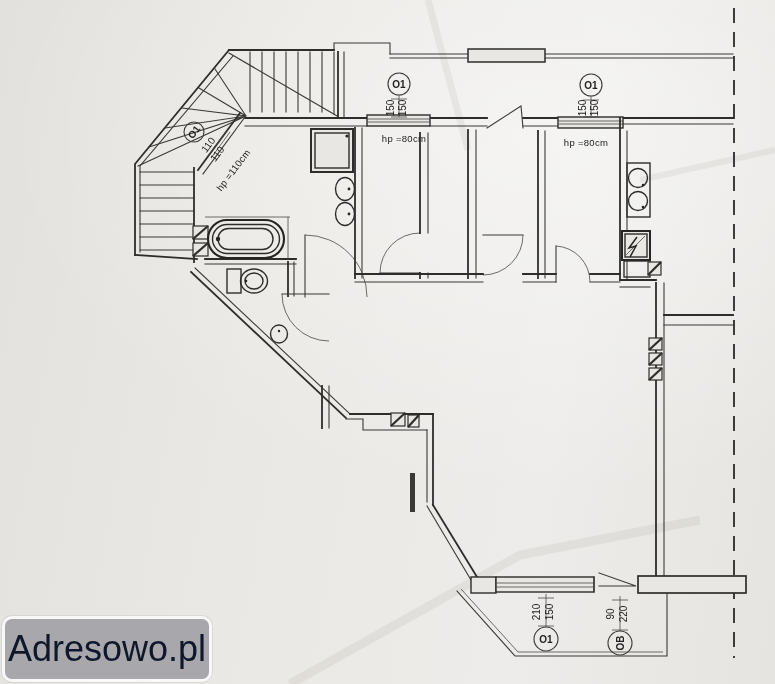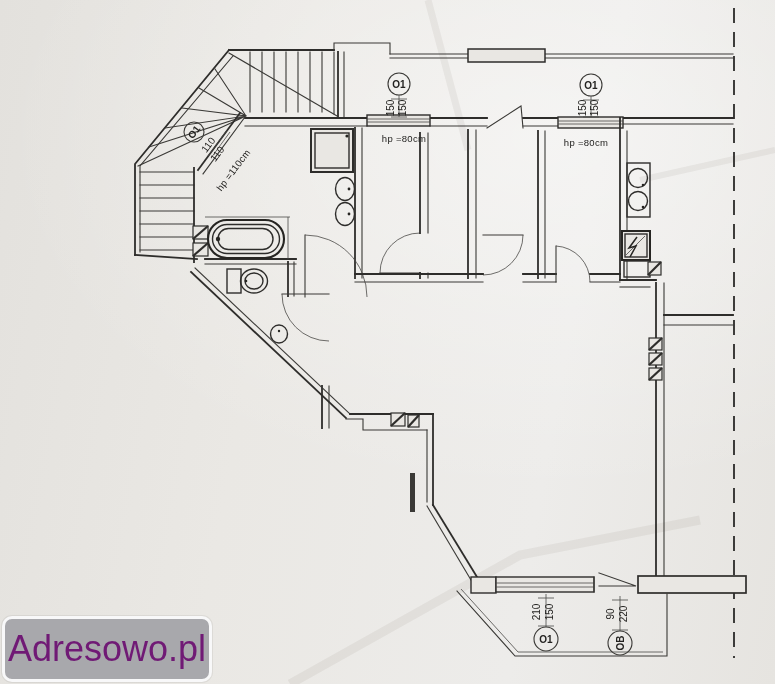--- a/index.html
+++ b/index.html
@@ -19,21 +19,21 @@
   .paperfill{fill:#e9e7e3;}
   .dashline{stroke:#2b2a28;stroke-width:1.8;stroke-dasharray:15 9;fill:none;}
   .dim{font-size:10px;fill:#232220;text-anchor:middle;}
   .sill{font-size:9.5px;fill:#232220;text-anchor:middle;letter-spacing:.3px;}
   .tag{font-size:10px;fill:#232220;text-anchor:middle;font-weight:bold;}
   .crease{stroke:rgba(80,72,58,.07);fill:none;}
   .watermark{
     position:absolute;left:2px;bottom:2px;width:204px;height:60px;
     background:#a8a8ac;border:3px solid rgba(255,255,255,.92);border-radius:10px;
     display:flex;align-items:center;justify-content:center;
-    color:#701a75;font-size:36px;box-shadow:0 0 0 1px rgba(0,0,0,.06);
+    color:#0f172a;font-size:36px;box-shadow:0 0 0 1px rgba(0,0,0,.06);
   }
 </style>
 </head>
 <body>
 
 <div class="photo">
 <svg width="775" height="684" viewBox="0 0 775 684">
 
   <g>
     <path class="crease" stroke-width="7" d="M428,0 L468,150"></path>

